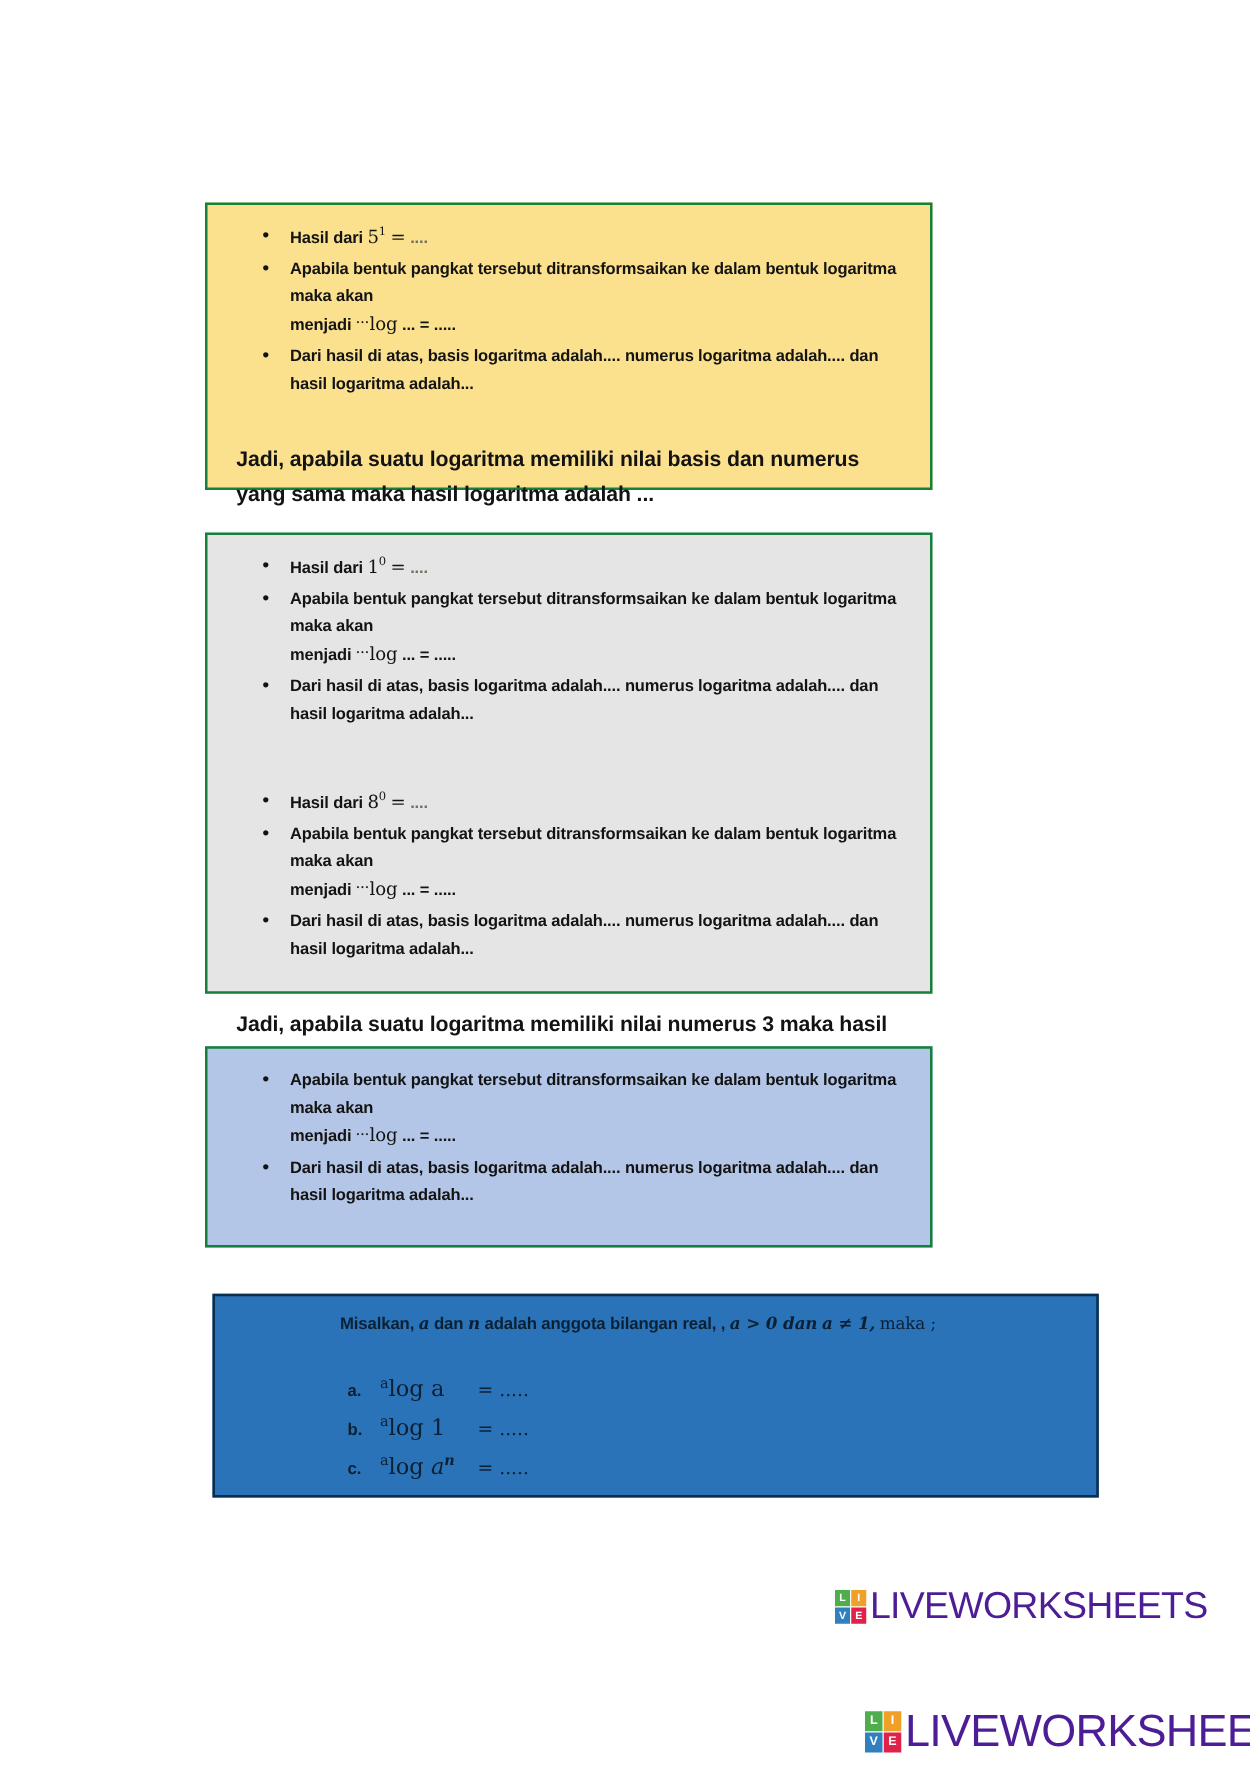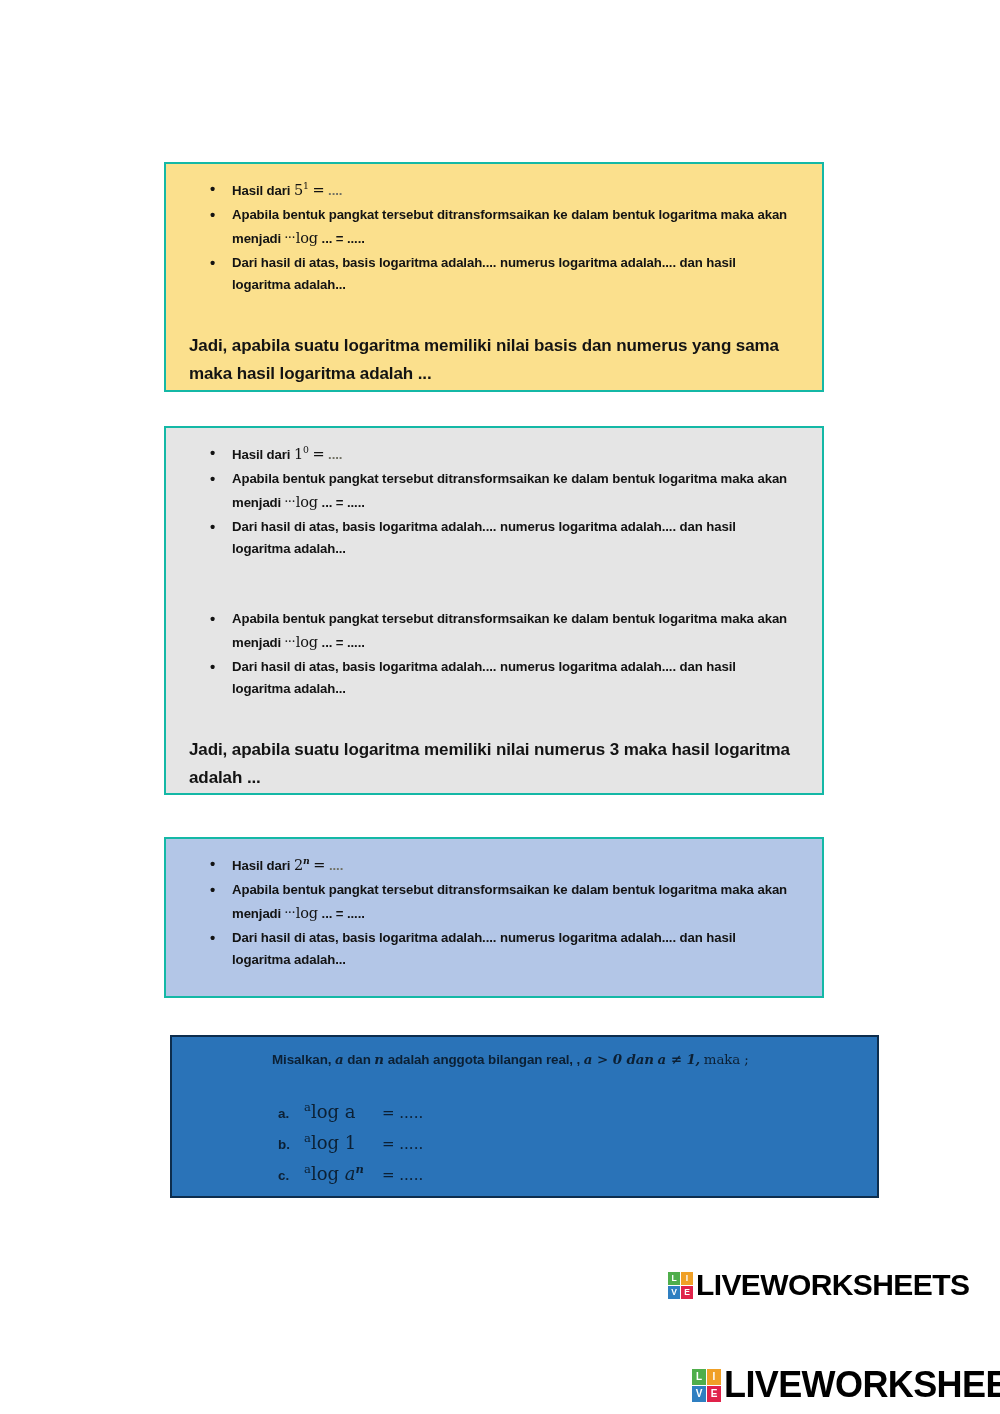--- a/index.html
+++ b/index.html
@@ -18,22 +18,22 @@
   .page {
     position: relative;
     width: 1000px;
     height: 1414px;
   }
 
   
   .qbox {
     position: absolute;
     left: 164px;
-    width: 660px;
-    border: 2px solid #14b8a6;
+    width: 582px;
+    border: 2px solid #15803d;
     box-sizing: border-box;
     padding: 14px 26px 14px 22px;
   }
   .qbox.yellow { background: #fbe08d; }
   .qbox.green  { background: #e5e5e5; }
   .qbox.blue   { background: #b3c6e7; }
   .qbox.darkblue {
     background: #2a73b8;
     border: 2px solid #0d2d4d;
     color: #0b1f33;
@@ -171,22 +171,22 @@
   .lw-cell {
     display: flex;
     align-items: center;
     justify-content: center;
     color: #ffffff;
     font-weight: bold;
     font-family: "Liberation Sans", sans-serif;
   }
   .lw-word {
     font-family: "Liberation Sans", sans-serif;
-    font-weight: bold;
-    color: #000000;
+    font-weight: normal;
+    color: #4c1d95;
     letter-spacing: -0.6px;
   }
 
   #logo-top { left: 668px; top: 1268px; }
   #logo-top .lw-cell { width: 12px; height: 13px; font-size: 8.5px; }
   #logo-top .lw-word { font-size: 30px; margin-left: 3px; }
 
   #logo-bottom { left: 692px; top: 1364px; }
   #logo-bottom .lw-cell { width: 14px; height: 16px; font-size: 10px; }
   #logo-bottom .lw-word { font-size: 36px; margin-left: 3px; }
@@ -234,42 +234,42 @@
       </li>
       <li>
         <span>Dari hasil di atas, basis logaritma adalah.... numerus logaritma adalah.... dan hasil logaritma adalah...</span>
       </li>
     </ul>
 
     <div class="spacer-lg"></div>
 
     <ul class="blist">
       <li>
+        <span>Hasil dari</span>
+        <span class="mathserif"><span>8</span><sup class="sm">0</sup></span>
+        <span class="mathserif">=</span>
+        <span class="faint">....</span>
+      </li>
+      <li>
         <span>Apabila bentuk pangkat tersebut ditransformsaikan ke dalam bentuk logaritma maka akan</span><br>
         <span>menjadi</span>
         <span class="dots-sup">...</span><span class="mathserif">log</span>
         <span>... = .....</span>
       </li>
       <li>
         <span>Dari hasil di atas, basis logaritma adalah.... numerus logaritma adalah.... dan hasil logaritma adalah...</span>
       </li>
     </ul>
 
     <div class="spacer-md"></div>
     <div class="concl">Jadi, apabila suatu logaritma memiliki nilai numerus 3 maka hasil logaritma adalah ...</div>
   </div>
 
   <div class="qbox blue" id="box-lightblue" style="top:837px;height:161px;">
     <ul class="blist">
-      <li>
-        <span>Hasil dari</span>
-        <span class="mathserif"><span>2</span><sup class="sm mathserif-i">n</sup></span>
-        <span class="mathserif">=</span>
-        <span class="faint">....</span>
-      </li>
       <li>
         <span>Apabila bentuk pangkat tersebut ditransformsaikan ke dalam bentuk logaritma maka akan</span><br>
         <span>menjadi</span>
         <span class="dots-sup">...</span><span class="mathserif">log</span>
         <span>... = .....</span>
       </li>
       <li>
         <span>Dari hasil di atas, basis logaritma adalah.... numerus logaritma adalah.... dan hasil logaritma adalah...</span>
       </li>
     </ul>

